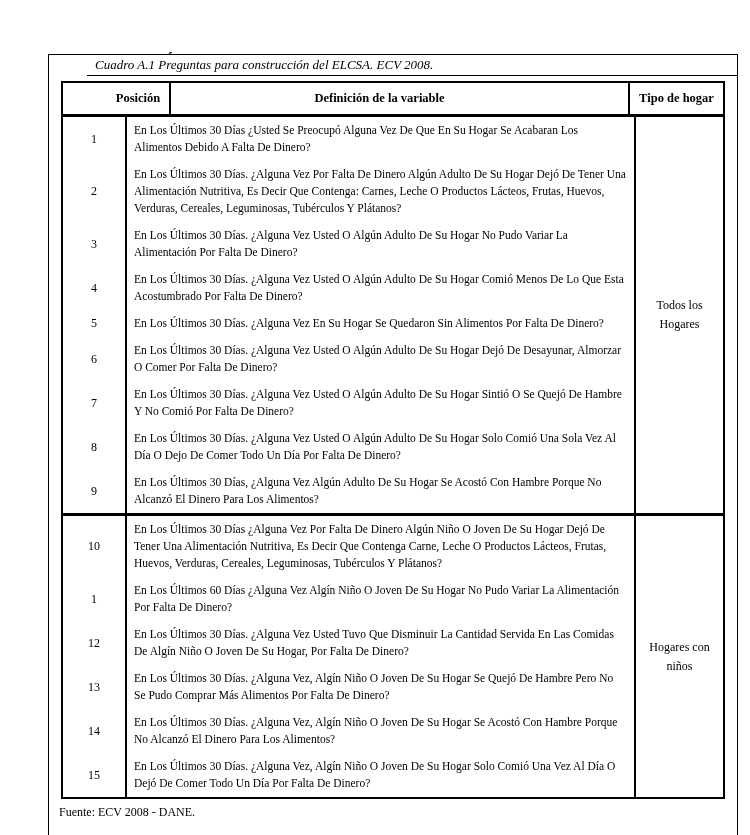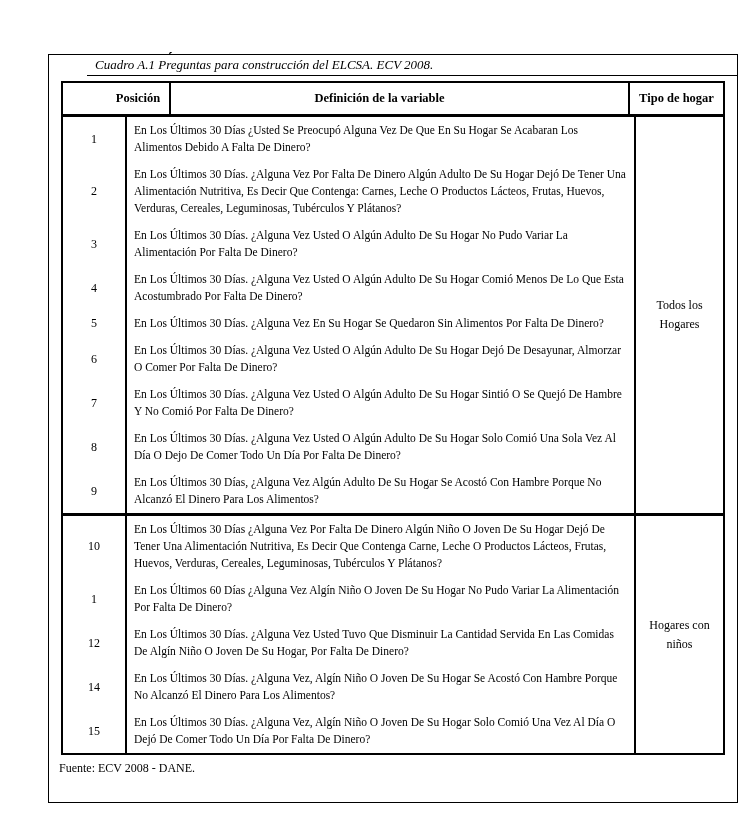--- a/index.html
+++ b/index.html
@@ -163,20 +163,24 @@
   <div class="q-row">
     <div class="q-num">1</div>
     <div class="q-text">En Los Últimos 60 Días ¿Alguna Vez Algín Niño O Joven De Su Hogar No Pudo Variar La Alimentación Por Falta De Dinero?</div>
   </div>
 
   <div class="q-row">
     <div class="q-num">12</div>
     <div class="q-text">En Los Últimos 30 Días. ¿Alguna Vez Usted Tuvo Que Disminuir La Cantidad Servida En Las Comidas De Algín Niño O Joven De Su Hogar, Por Falta De Dinero?</div>
   </div>
 
+  <div class="q-row">
+    <div class="q-num">13</div>
+    <div class="q-text">En Los Últimos 30 Días. ¿Alguna Vez, Algín Niño O Joven De Su Hogar Se Quejó De Hambre Pero No Se Pudo Comprar Más Alimentos Por Falta De Dinero?</div>
+  </div>
 
   <div class="q-row">
     <div class="q-num">14</div>
     <div class="q-text">En Los Últimos 30 Días. ¿Alguna Vez, Algín Niño O Joven De Su Hogar Se Acostó Con Hambre Porque No Alcanzó El Dinero Para Los Alimentos?</div>
   </div>
 
   <div class="q-row">
     <div class="q-num">15</div>
     <div class="q-text">En Los Últimos 30 Días. ¿Alguna Vez, Algín Niño O Joven De Su Hogar Solo Comió Una Vez Al Día O Dejó De Comer Todo Un Día Por Falta De Dinero?</div>
   </div>

